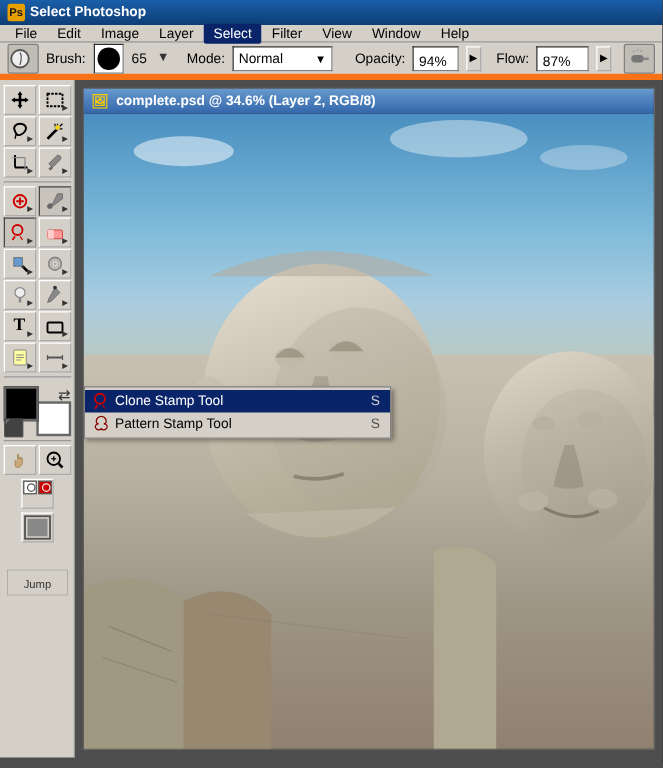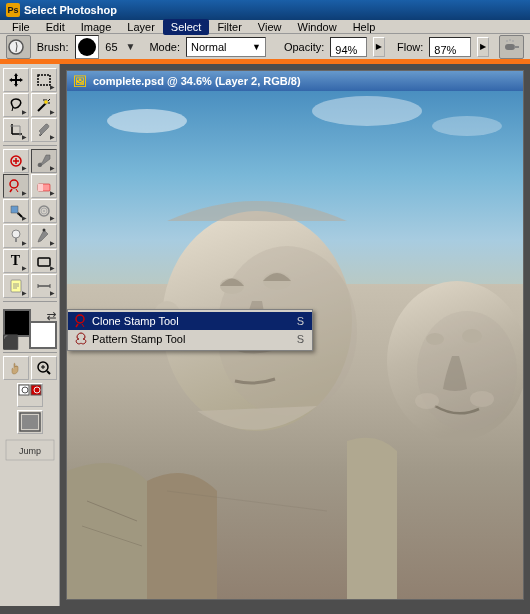--- a/index.html
+++ b/index.html
@@ -585,21 +585,21 @@
     </div>
     <div class="tool-row" style="margin-top:2px;">
       <div class="tool-btn">
         <svg width="24" height="22" viewBox="0 0 24 22">
           <rect x="2" y="2" width="20" height="18" fill="none" stroke="#555" stroke-width="1.5"></rect>
           <rect x="4" y="4" width="16" height="14" fill="#888" stroke="none"></rect>
         </svg>
       </div>
     </div>
 
-    <div style="margin-top:4px;">
+    <div style="margin-top:20px;">
       <svg width="50" height="22" viewBox="0 0 50 22">
         <rect x="1" y="1" width="48" height="20" fill="#d4d0c8" stroke="#999" stroke-width="0.5"></rect>
         <text x="25" y="15" text-anchor="middle" font-size="9" fill="#333">Jump</text>
       </svg>
     </div>
   </div>
 
   <div id="canvas-area">
     <div id="canvas-window">
       <div id="canvas-titlebar">

